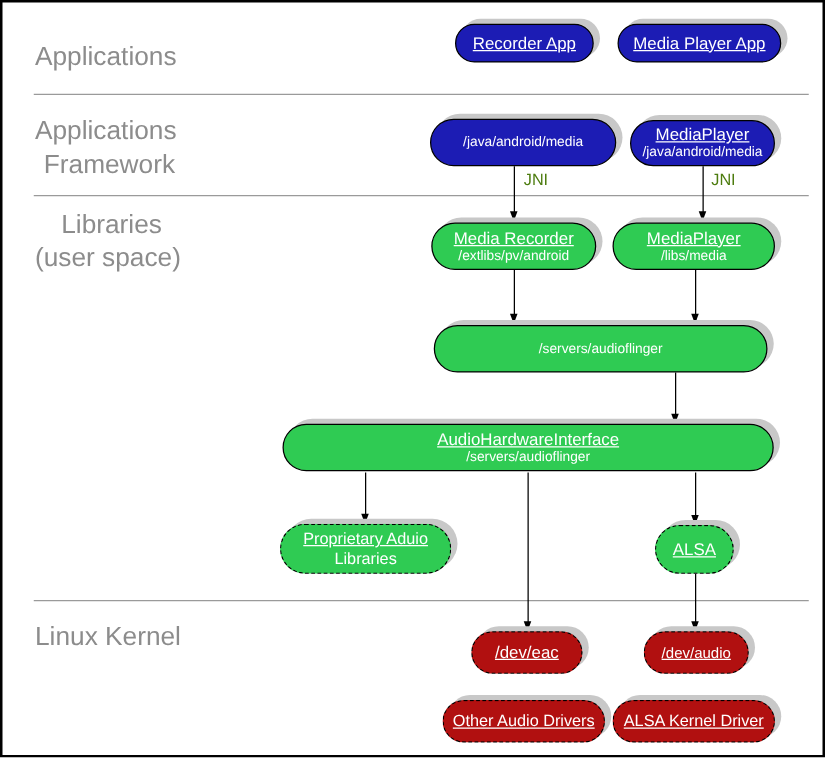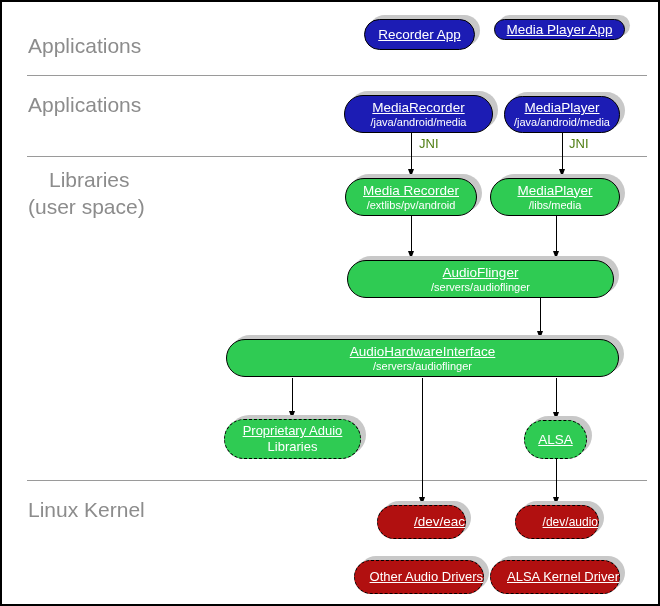--- a/index.html
+++ b/index.html
@@ -17,21 +17,21 @@
     background:var(--line-gray,#999);
   }
   .node{
     position:absolute;box-sizing:border-box;border-radius:999px;
     border:1.4px solid #000;color:#fff;text-align:center;
     display:flex;flex-direction:column;justify-content:center;
     box-shadow:5px -4px 0 0 var(--shadow-gray,#c8c8c8);
   }
   .node.blue{background:var(--app-blue,#1c1cb4);}
   .node.green{background:var(--lib-green,#2fcb53);align-items:center;}
-  .node.red{background:var(--kernel-red,#b11010);align-items:flex-end;}
+  .node.red{background:var(--kernel-red,#b11010);}
   .node.dashed{border:1.6px dashed #000;}
   .node .title{font-size:13.5px;line-height:16px;text-decoration:underline;}
   .node .title2{font-size:13.5px;line-height:16px;}
   .node .sub{font-size:11px;line-height:13px;}
   .arrow{position:absolute;width:1px;background:#000;}
   .arrow::after{
     content:"";position:absolute;bottom:-1px;left:-3px;width:0;height:0;
     border-left:3.5px solid transparent;border-right:3.5px solid transparent;
     border-top:8px solid #000;
   }
@@ -42,20 +42,21 @@
 </head>
 <body>
 
 <div id="canvas">
 
   <div class="layer-label" style="left:26px;top:30px">
     <div>Applications</div>
   </div>
   <div class="layer-label" style="left:26px;top:89px">
     <div>Applications</div>
+    <div style="padding-left:7px">Framework</div>
   </div>
   <div class="layer-label" style="left:26px;top:164px">
     <div style="padding-left:21px">Libraries</div>
     <div>(user space)</div>
   </div>
   <div class="layer-label" style="left:26px;top:494px">
     <div>Linux Kernel</div>
   </div>
 
   <div class="sep" style="top:73px"></div>
@@ -71,43 +72,41 @@
   <div class="arrow" style="left:420px;top:376px;height:126px"></div>
   <div class="arrow" style="left:554px;top:376px;height:41px"></div>
   <div class="arrow" style="left:554px;top:457px;height:45px"></div>
 
   <div class="edge-label" style="left:417px;top:134px">JNI</div>
   <div class="edge-label" style="left:567px;top:134px">JNI</div>
 
   <div class="node blue" style="left:362px;top:17px;width:111px;height:31px">
     <div class="title">Recorder App</div>
   </div>
-  <div class="node blue" style="left:492px;top:17px;width:131px;height:21px">
+  <div class="node blue" style="left:492px;top:17px;width:131px;height:31px">
     <div class="title">Media Player App</div>
   </div>
 
   <div class="node blue" style="left:342px;top:93px;width:149px;height:38px">
-    <div class="title">MediaRecorder</div>
     <div class="sub">/java/android/media</div>
   </div>
   <div class="node blue" style="left:502px;top:94px;width:116px;height:37px">
     <div class="title">MediaPlayer</div>
     <div class="sub">/java/android/media</div>
   </div>
 
   <div class="node green" style="left:343px;top:176px;width:132px;height:38px">
     <div class="title">Media Recorder</div>
     <div class="sub">/extlibs/pv/android</div>
   </div>
   <div class="node green" style="left:488px;top:176px;width:130px;height:38px">
     <div class="title">MediaPlayer</div>
     <div class="sub">/libs/media</div>
   </div>
   <div class="node green" style="left:345px;top:258px;width:267px;height:38px">
-    <div class="title">AudioFlinger</div>
     <div class="sub">/servers/audioflinger</div>
   </div>
   <div class="node green" style="left:224px;top:337px;width:393px;height:38px">
     <div class="title">AudioHardwareInterface</div>
     <div class="sub">/servers/audioflinger</div>
   </div>
   <div class="node green dashed" style="left:222px;top:417px;width:137px;height:40px">
     <div class="title" style="font-size:13px">Proprietary Aduio</div>
     <div class="title2" style="font-size:13px">Libraries</div>
   </div>

